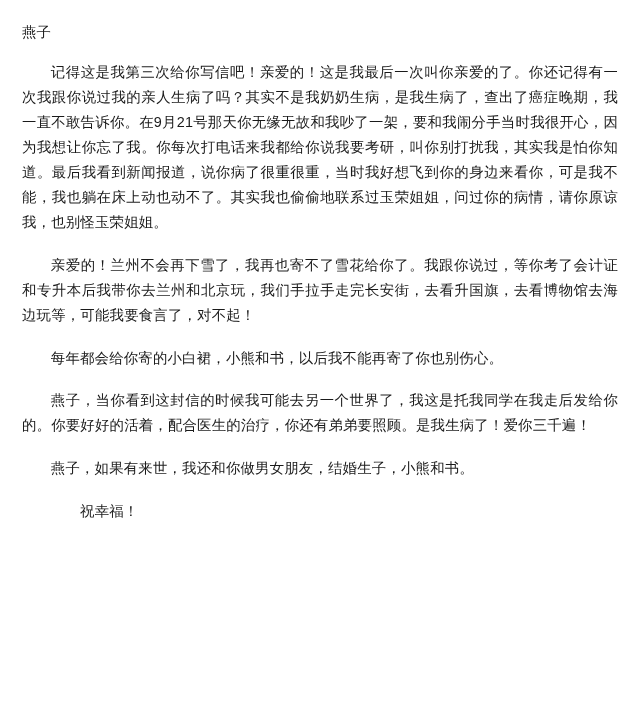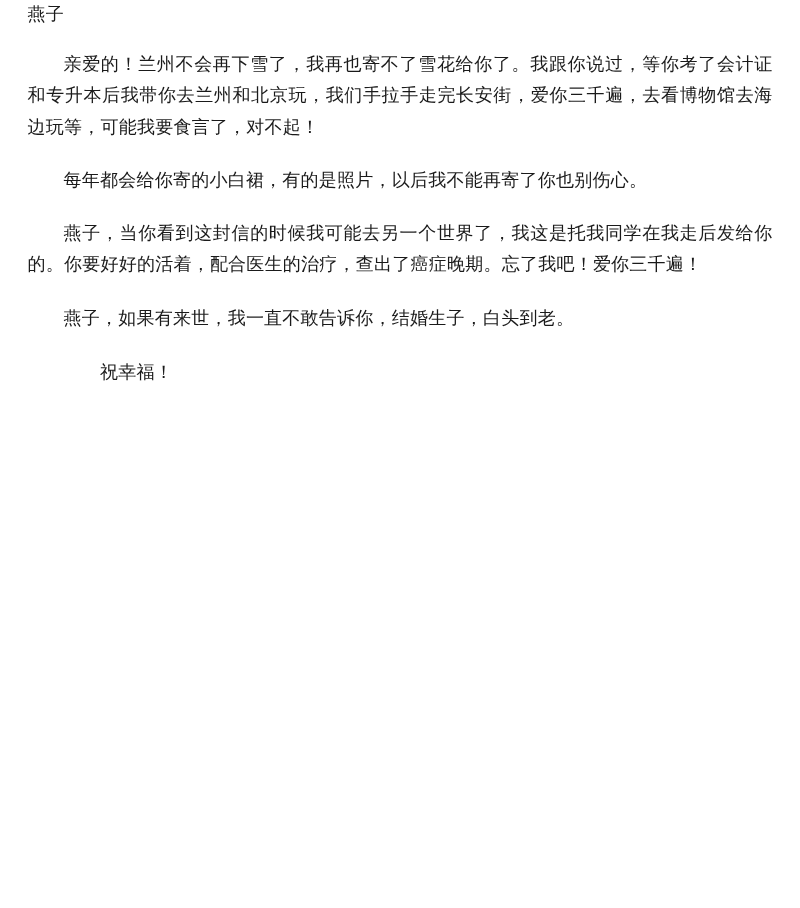--- a/index.html
+++ b/index.html
@@ -12,21 +12,21 @@
     background: #ffffff;
     font-family: "Liberation Sans", sans-serif;
     overflow: hidden;
   }
   .page {
     position: relative;
     width: 640px;
     height: 726px;
     background: #ffffff;
     box-sizing: border-box;
-    padding: 0 22px 0 22px;
+    padding: 20px 22px 0 22px;
   }
   .letter-body {
     color: #1a1a1a;
     font-size: 14.4px;
     line-height: 25px;
     letter-spacing: 0.2px;
     text-align: justify;
   }
   .salutation {
     margin: 0 0 10px 0;
@@ -50,19 +50,20 @@
     height: 6px;
   }
 </style>
 </head>
 <body>
 
 <div class="page">
   <div class="letter-body">
     <p class="salutation">燕子</p>
     <div class="spacer-top"></div>
-    <p class="para">亲爱的！兰州不会再下雪了，我再也寄不了雪花给你了。我跟你说过，等你考了会计证和专升本后我带你去兰州和北京玩，我们手拉手走完长安街，爱你三千遍，去看博物馆去海边玩等，可能我要食言了，对不起！</p>
-    <p class="para tight">每年都会给你寄的小白裙，有的是照片，以后我不能再寄了你也别伤心。</p>
-    <p class="para">燕子，当你看到这封信的时候我可能去另一个世界了，我这是托我同学在我走后发给你的。你要好好的活着，配合医生的治疗，查出了癌症晚期。忘了我吧！爱你三千遍！</p>
-    <p class="para">燕子，如果有来世，我一直不敢告诉你，结婚生子，白头到老。</p>
+    <p class="para">记得这是我第三次给你写信吧！亲爱的！这是我最后一次叫你亲爱的了。你还记得有一次我跟你说过我的亲人生病了吗？其实不是我奶奶生病，是我生病了，查出了癌症晚期，我一直不敢告诉你。在9月21号那天你无缘无故和我吵了一架，要和我闹分手当时我很开心，因为我想让你忘了我。你每次打电话来我都给你说我要考研，叫你别打扰我，其实我是怕你知道。最后我看到新闻报道，说你病了很重很重，当时我好想飞到你的身边来看你，可是我不能，我也躺在床上动也动不了。其实我也偷偷地联系过玉荣姐姐，问过你的病情，请你原谅我，也别怪玉荣姐姐。</p>
+    <p class="para">亲爱的！兰州不会再下雪了，我再也寄不了雪花给你了。我跟你说过，等你考了会计证和专升本后我带你去兰州和北京玩，我们手拉手走完长安街，去看升国旗，去看博物馆去海边玩等，可能我要食言了，对不起！</p>
+    <p class="para tight">每年都会给你寄的小白裙，小熊和书，以后我不能再寄了你也别伤心。</p>
+    <p class="para">燕子，当你看到这封信的时候我可能去另一个世界了，我这是托我同学在我走后发给你的。你要好好的活着，配合医生的治疗，你还有弟弟要照顾。是我生病了！爱你三千遍！</p>
+    <p class="para">燕子，如果有来世，我还和你做男女朋友，结婚生子，小熊和书。</p>
     <p class="closing">祝幸福！</p>
   </div>
 </div>
 
 </body></html>

